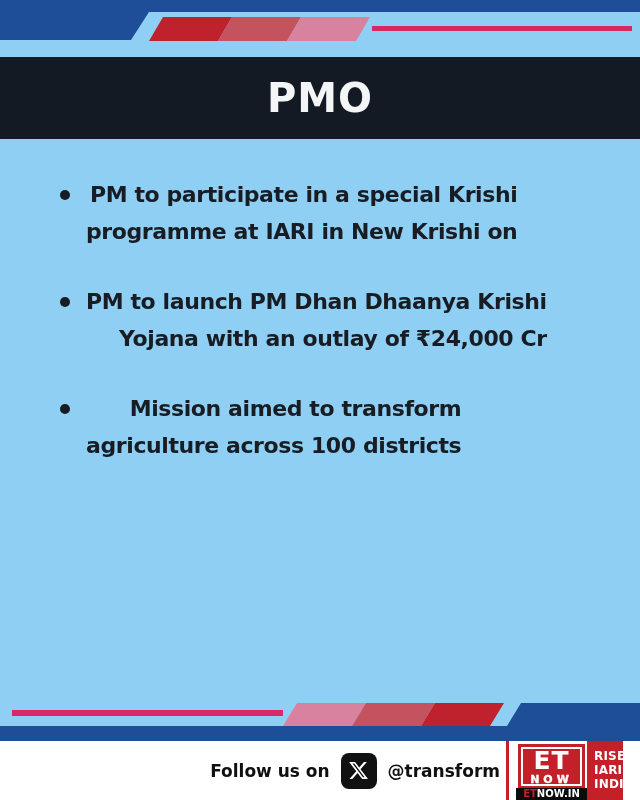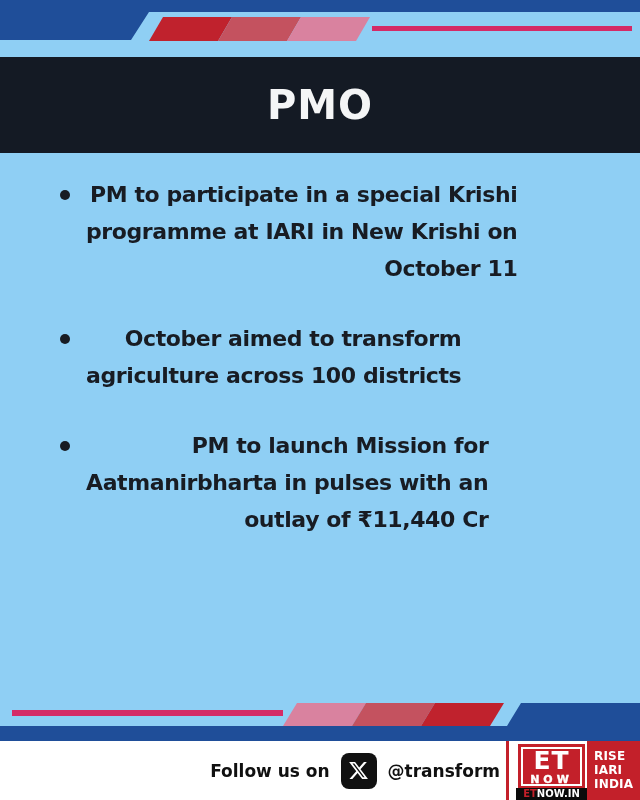--- a/index.html
+++ b/index.html
@@ -16,21 +16,21 @@
   
   .top-decor{position:absolute;top:0;left:0;}
   .bottom-decor{position:absolute;top:698px;left:0;}
   .shape-blue{fill:var(--band-blue);}
   .shape-dark-red{fill:var(--ribbon-dark-red);}
   .shape-mid-red{fill:var(--ribbon-mid-red);}
   .shape-pink{fill:var(--ribbon-pink);}
   .shape-line{fill:var(--accent-line-pink);}
 
   
-  .header{position:absolute;top:57px;left:0;width:640px;height:96px;background:var(--header-bg);
+  .header{position:absolute;top:57px;left:0;width:640px;height:82px;background:var(--header-bg);
           display:flex;align-items:center;justify-content:center;}
   .header-title{color:#f4f5f6;font-size:40px;font-weight:800;letter-spacing:1px;}
 
   
   .bullets{position:absolute;top:176px;left:60px;width:540px;list-style:none;text-align:right;}
   .bullet-item{display:flex;margin-bottom:33px;}
   .bullet-dot{flex:0 0 10px;width:10px;height:10px;border-radius:50%;background:var(--text-dark);
               margin-top:14px;margin-right:16px;}
   .bullet-text{color:var(--text-dark);font-size:22px;font-weight:700;line-height:37px;
                letter-spacing:-0.4px;white-space:nowrap;}
@@ -48,21 +48,21 @@
             align-items:center;justify-content:center;}
   .et-word{color:#fff;font-size:25px;font-weight:800;line-height:23px;letter-spacing:1px;}
   .et-rule{width:49px;height:2px;background:#fff;margin:1px 0;}
   .now-word{color:#fff;font-size:11px;font-weight:700;letter-spacing:4px;line-height:11px;
             -webkit-text-stroke:0.4px #fff;}
   .site-bar{position:absolute;left:516px;top:47px;width:71px;height:12px;background:#0b0b0b;
             display:flex;align-items:center;justify-content:center;}
   .site-bar span{font-size:10px;font-weight:800;line-height:10px;}
   .site-et{color:var(--brand-red);}
   .site-rest{color:#fff;}
-  .rise-block{position:absolute;left:587px;top:0;width:53px;height:59px;background:var(--brand-red);
+  .rise-block{position:absolute;left:587px;top:0;width:36px;height:59px;background:var(--brand-red);
               padding:8px 0 0 7px;}
   .rise-line{color:#fff;font-size:12px;font-weight:800;line-height:14px;letter-spacing:0.2px;}
 </style>
 </head>
 <body>
 
 <div class="poster">
 
   <svg class="top-decor" width="640" height="46" viewBox="0 0 640 46">
     <polygon class="shape-blue" points="0,0 640,0 640,12 149,12 131,40 0,40"></polygon>
@@ -75,36 +75,34 @@
   <div class="header">
     <div class="header-title">PMO</div>
   </div>
 
   <ul class="bullets">
     <li class="bullet-item">
       <span class="bullet-dot"></span>
       <div class="bullet-text">
         <div>PM to participate in a special Krishi</div>
         <div>programme at IARI in New Krishi on</div>
-        <div>October 11</div>
       </div>
     </li>
     <li class="bullet-item">
       <span class="bullet-dot"></span>
       <div class="bullet-text">
-        <div>October aimed to transform</div>
-        <div>agriculture across 100 districts</div>
+        <div>PM to launch PM Dhan Dhaanya Krishi</div>
+        <div>Yojana with an outlay of ₹24,000 Cr</div>
       </div>
     </li>
     <li class="bullet-item">
       <span class="bullet-dot"></span>
       <div class="bullet-text">
-        <div>PM to launch Mission for</div>
-        <div>Aatmanirbharta in pulses with an</div>
-        <div>outlay of ₹11,440 Cr</div>
+        <div>Mission aimed to transform</div>
+        <div>agriculture across 100 districts</div>
       </div>
     </li>
   </ul>
 
   <svg class="bottom-decor" width="640" height="43" viewBox="0 0 640 43">
     <rect class="shape-line" x="12" y="12" width="271" height="6"></rect>
     <polygon class="shape-pink" points="297,5 366,5 352,28 283,28"></polygon>
     <polygon class="shape-mid-red" points="366,5 435,5 421,28 352,28"></polygon>
     <polygon class="shape-dark-red" points="435,5 504,5 490,28 421,28"></polygon>
     <polygon class="shape-blue" points="0,28 507,28 521,5 640,5 640,43 0,43"></polygon>

